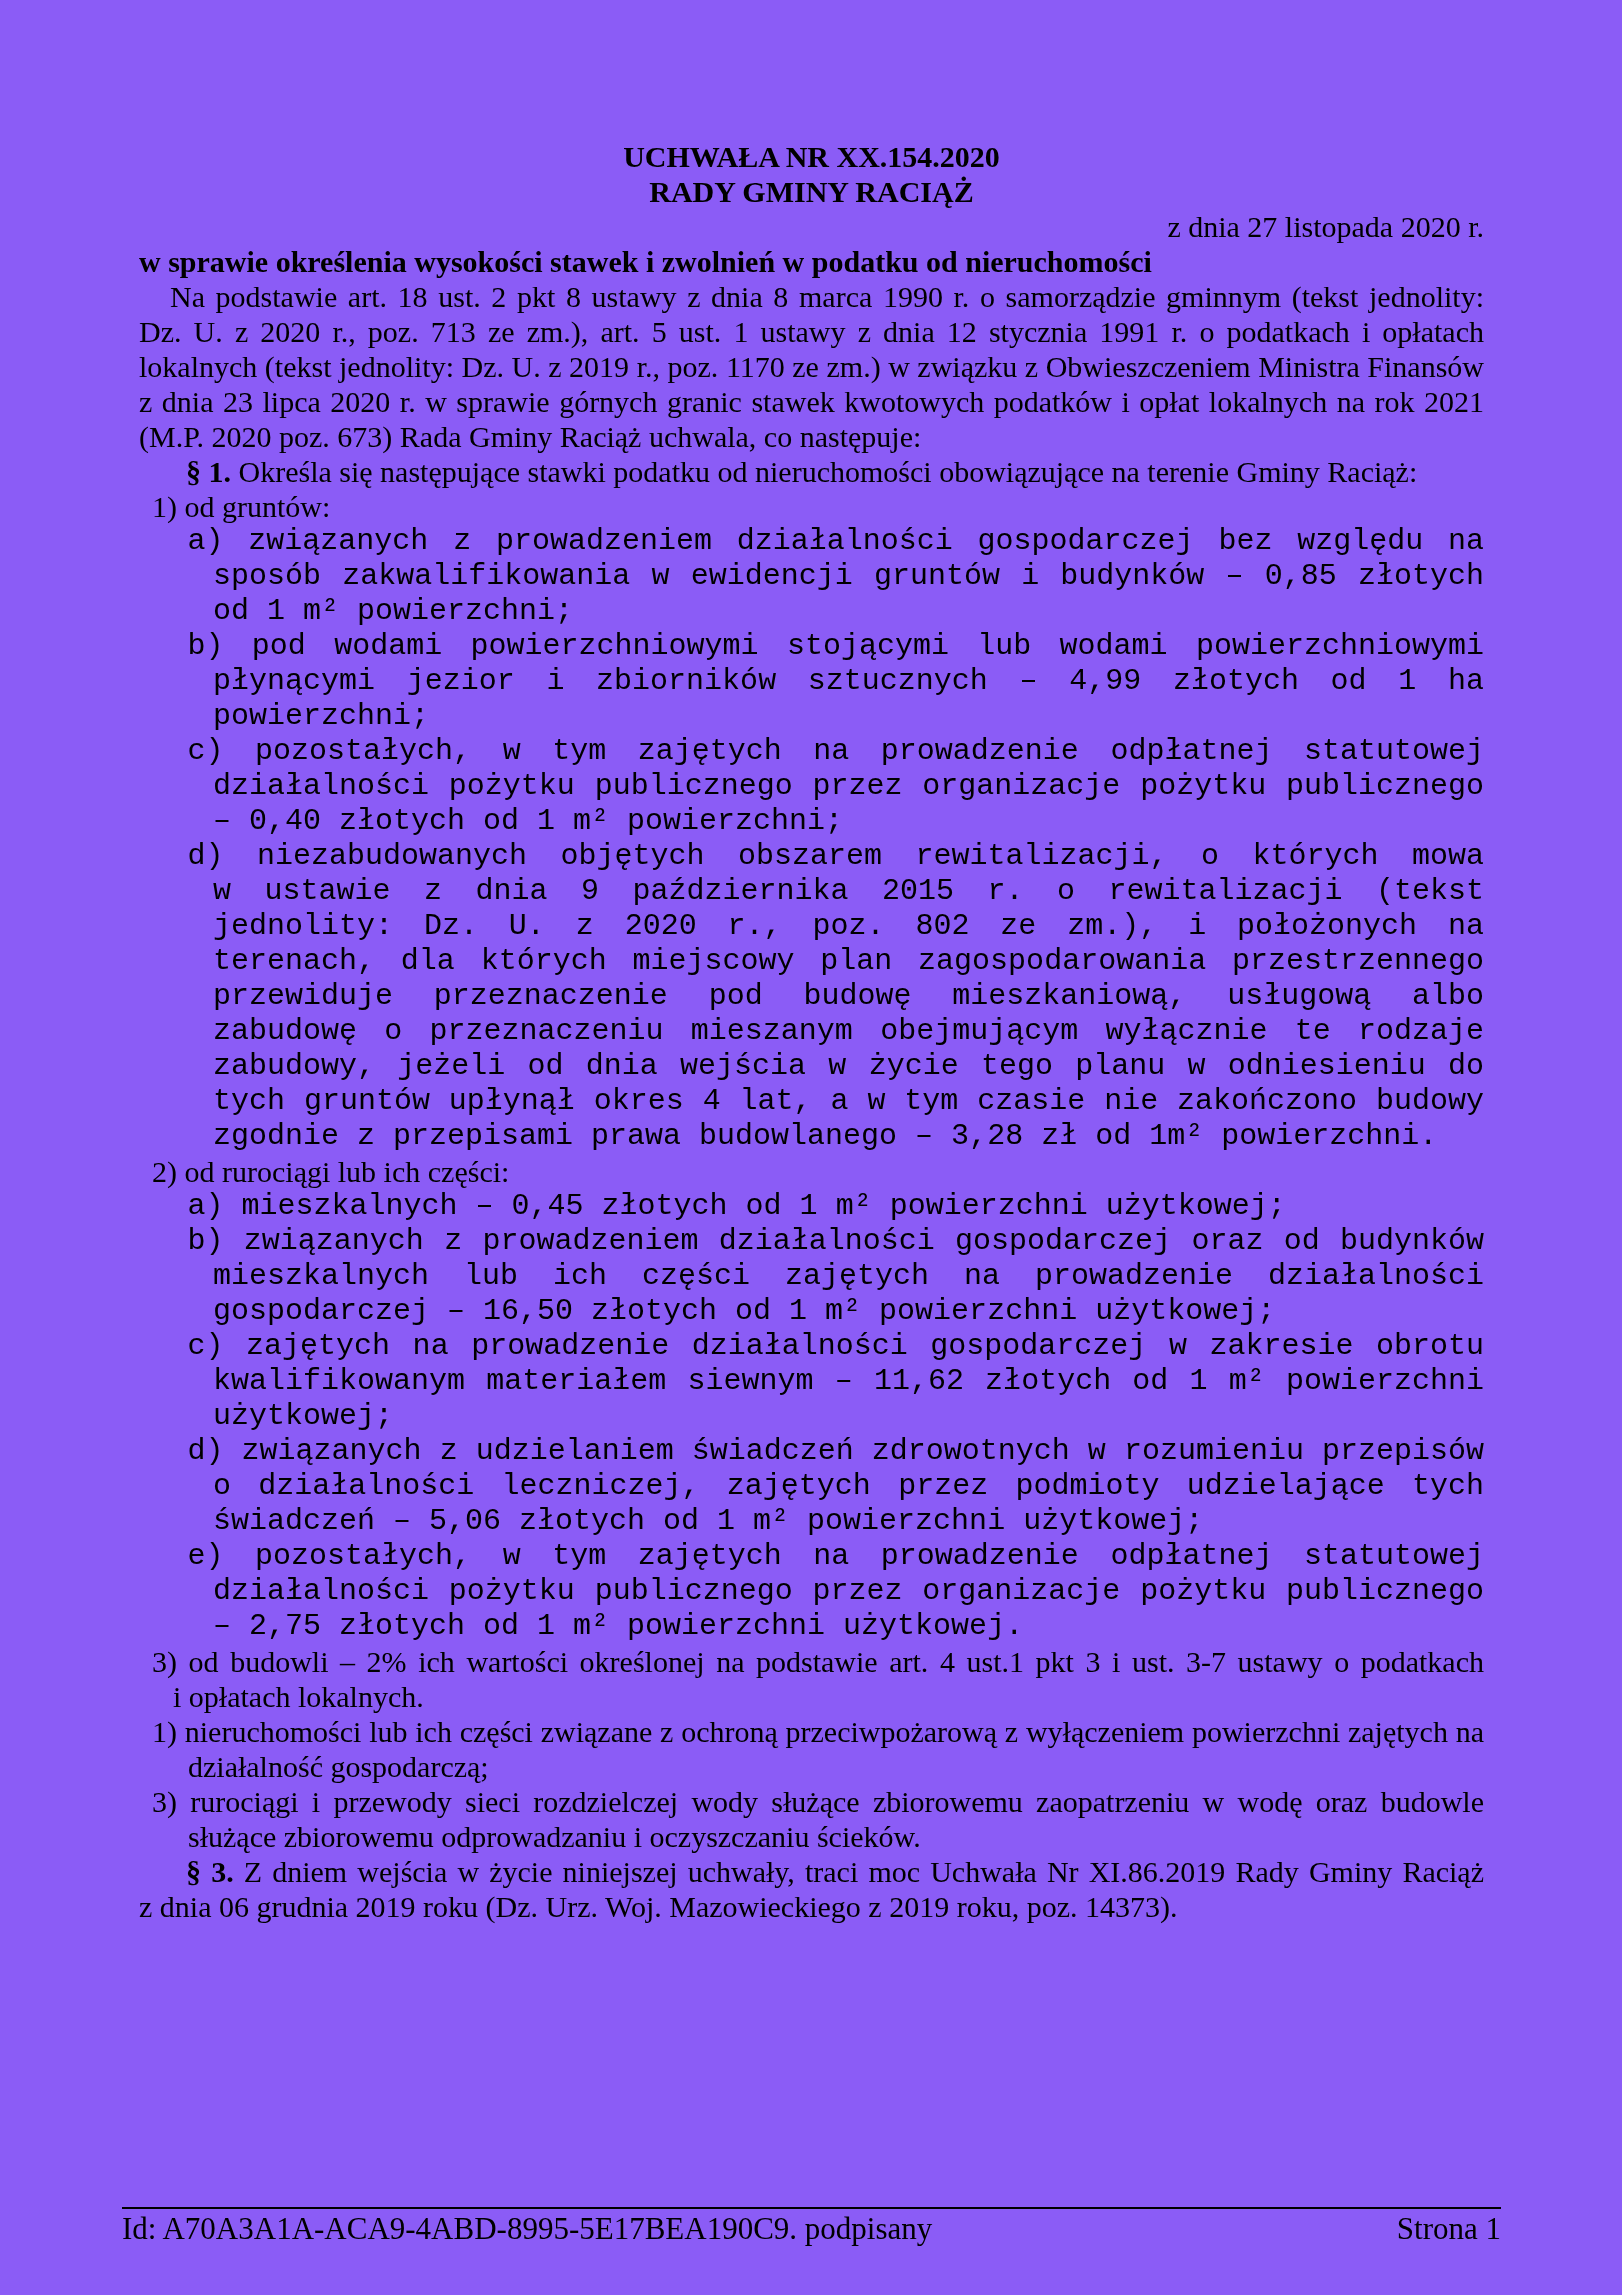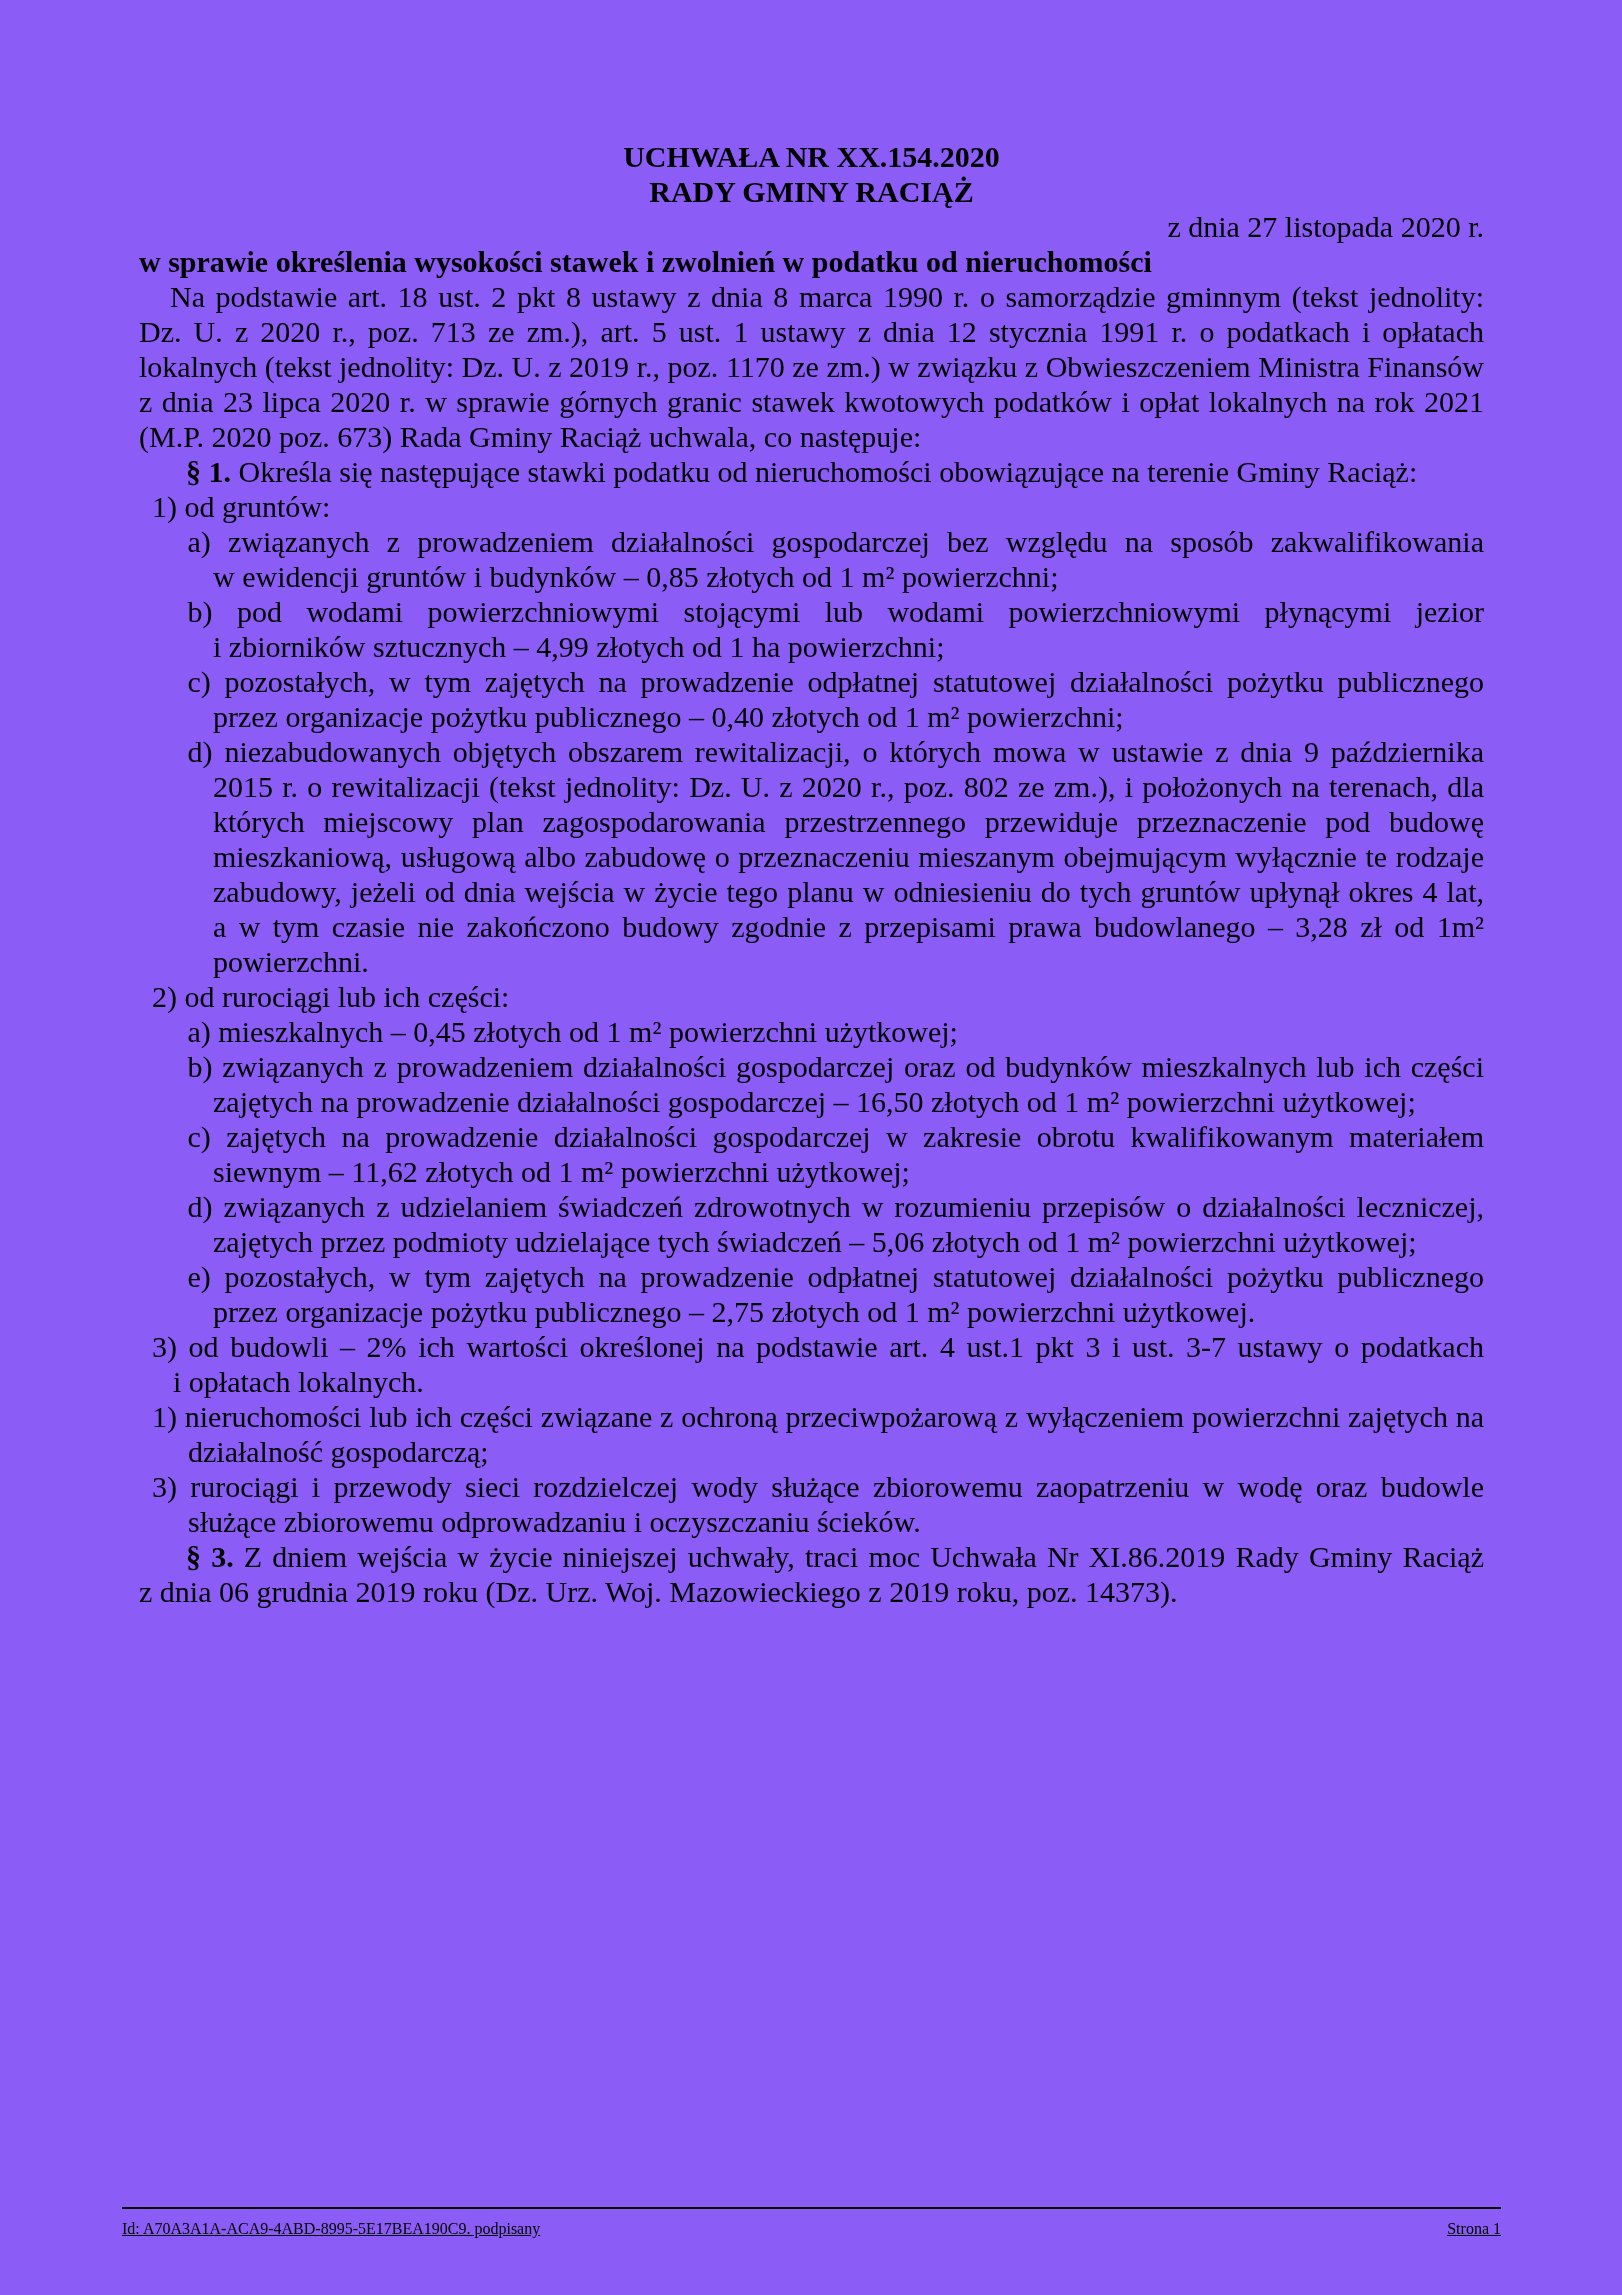--- a/index.html
+++ b/index.html
@@ -18,31 +18,31 @@
   }
   .page p, .page div.t { margin: 0; }
   .title { text-align: center; font-weight: bold; }
   .date-line { text-align: right; margin-top: 41px; }
   .subject { text-align: left; font-weight: bold; margin-top: 37px; }
   .intro { margin-top: 65px; text-align: justify; text-indent: 31px; }
   .sec { margin-top: 19.6px; text-align: justify; text-indent: 47px; }
   .sec .sm { font-weight: bold; }
   .n-item { margin-top: 15.7px; text-align: justify; padding-left: 34px; text-indent: -21px; }
   .z-item { margin-top: 15.7px; text-align: justify; padding-left: 49px; text-indent: -36px; }
-  .l-item { margin-top: 15.7px; text-align: justify; padding-left: 74px; text-indent: -25.5px; }
+  .l-item { margin-top: 15.7px; text-align: justify; padding-left: 74px; text-indent: -25.5px; font-family: Liberation Mono, monospace; }
   .footer-rule {
     position: absolute;
     left: 122px; right: 122px; top: 2207px;
     border-top: 2.6px solid #000000;
   }
   .footer {
     position: absolute;
     left: 122px; right: 122px; top: 2214px;
-    font-size: 16px; line-height: 30px;
-    display: flex; justify-content: space-between; text-decoration: underline;
+    font-size: 31px; line-height: 30px;
+    display: flex; justify-content: space-between;
   }
 </style>
 </head>
 <body>
 
 <div class="page">
 
   <div class="t title">UCHWAŁA NR XX.154.2020</div>
   <div class="t title">RADY GMINY RACIĄŻ</div>
 

